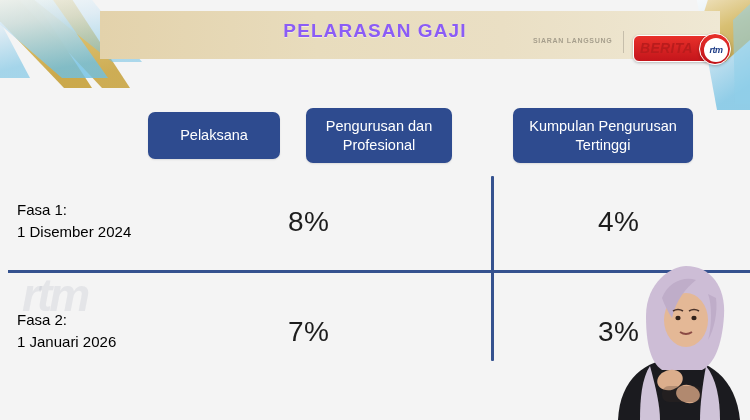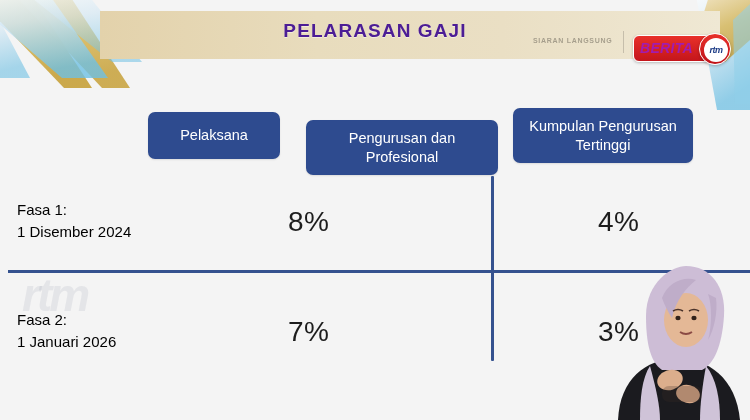--- a/index.html
+++ b/index.html
@@ -24,21 +24,21 @@
     background: linear-gradient(90deg, #e3d2ab 0%, #e8dcbd 35%, #eadfc4 65%, #efe8d4 100%);
   }
   .header-title {
     position: absolute;
     left: 0; top: 20px;
     width: 750px;
     text-align: center;
     font-size: 19px;
     font-weight: bold;
     letter-spacing: 1.1px;
-    color: #4c1d95;
+    color: #8b5cf6;
     text-shadow: 0 1px 0 rgba(255,255,255,.45);
   }
 
   
   .deco-left {
     position: absolute;
     left: 0; top: 0;
     width: 180px; height: 105px;
     overflow: hidden;
   }
@@ -81,21 +81,21 @@
     border-radius: 6px;
     border: 1.5px solid #ffffff;
     box-shadow: 0 1px 3px rgba(0,0,0,.25);
   }
   .logo-text {
     position: absolute;
     left: 7px; top: 7px;
     font-size: 14px;
     font-weight: bold;
     font-style: italic;
-    color: #a21caf;
+    color: #b91c1c;
     letter-spacing: .3px;
   }
   .logo-circle {
     position: absolute;
     left: 66px; top: 0px;
     width: 32px; height: 32px;
     border-radius: 50%;
     background: linear-gradient(180deg, #e8302a 0%, #bf1218 100%);
     border: 1.5px solid #ffffff;
     box-shadow: 0 1px 3px rgba(0,0,0,.25);
@@ -139,21 +139,21 @@
     display: flex;
     align-items: center;
     justify-content: center;
     text-align: center;
     font-size: 14.5px;
     line-height: 19px;
     padding: 4px 10px;
     box-shadow: 0 1px 2px rgba(0,0,0,.10);
   }
   .chip-1 { left: 148px; top: 112px; width: 132px; height: 47px; }
-  .chip-2 { left: 306px; top: 120px; width: 192px; height: 55px; }
+  .chip-2 { left: 306px; top: 108px; width: 146px; height: 55px; }
   .chip-3 { left: 513px; top: 108px; width: 180px; height: 55px; }
 
   
   .vline {
     position: absolute;
     left: 491px; top: 176px;
     width: 3px; height: 185px;
     background: #35528f;
     border-radius: 1px;
   }

